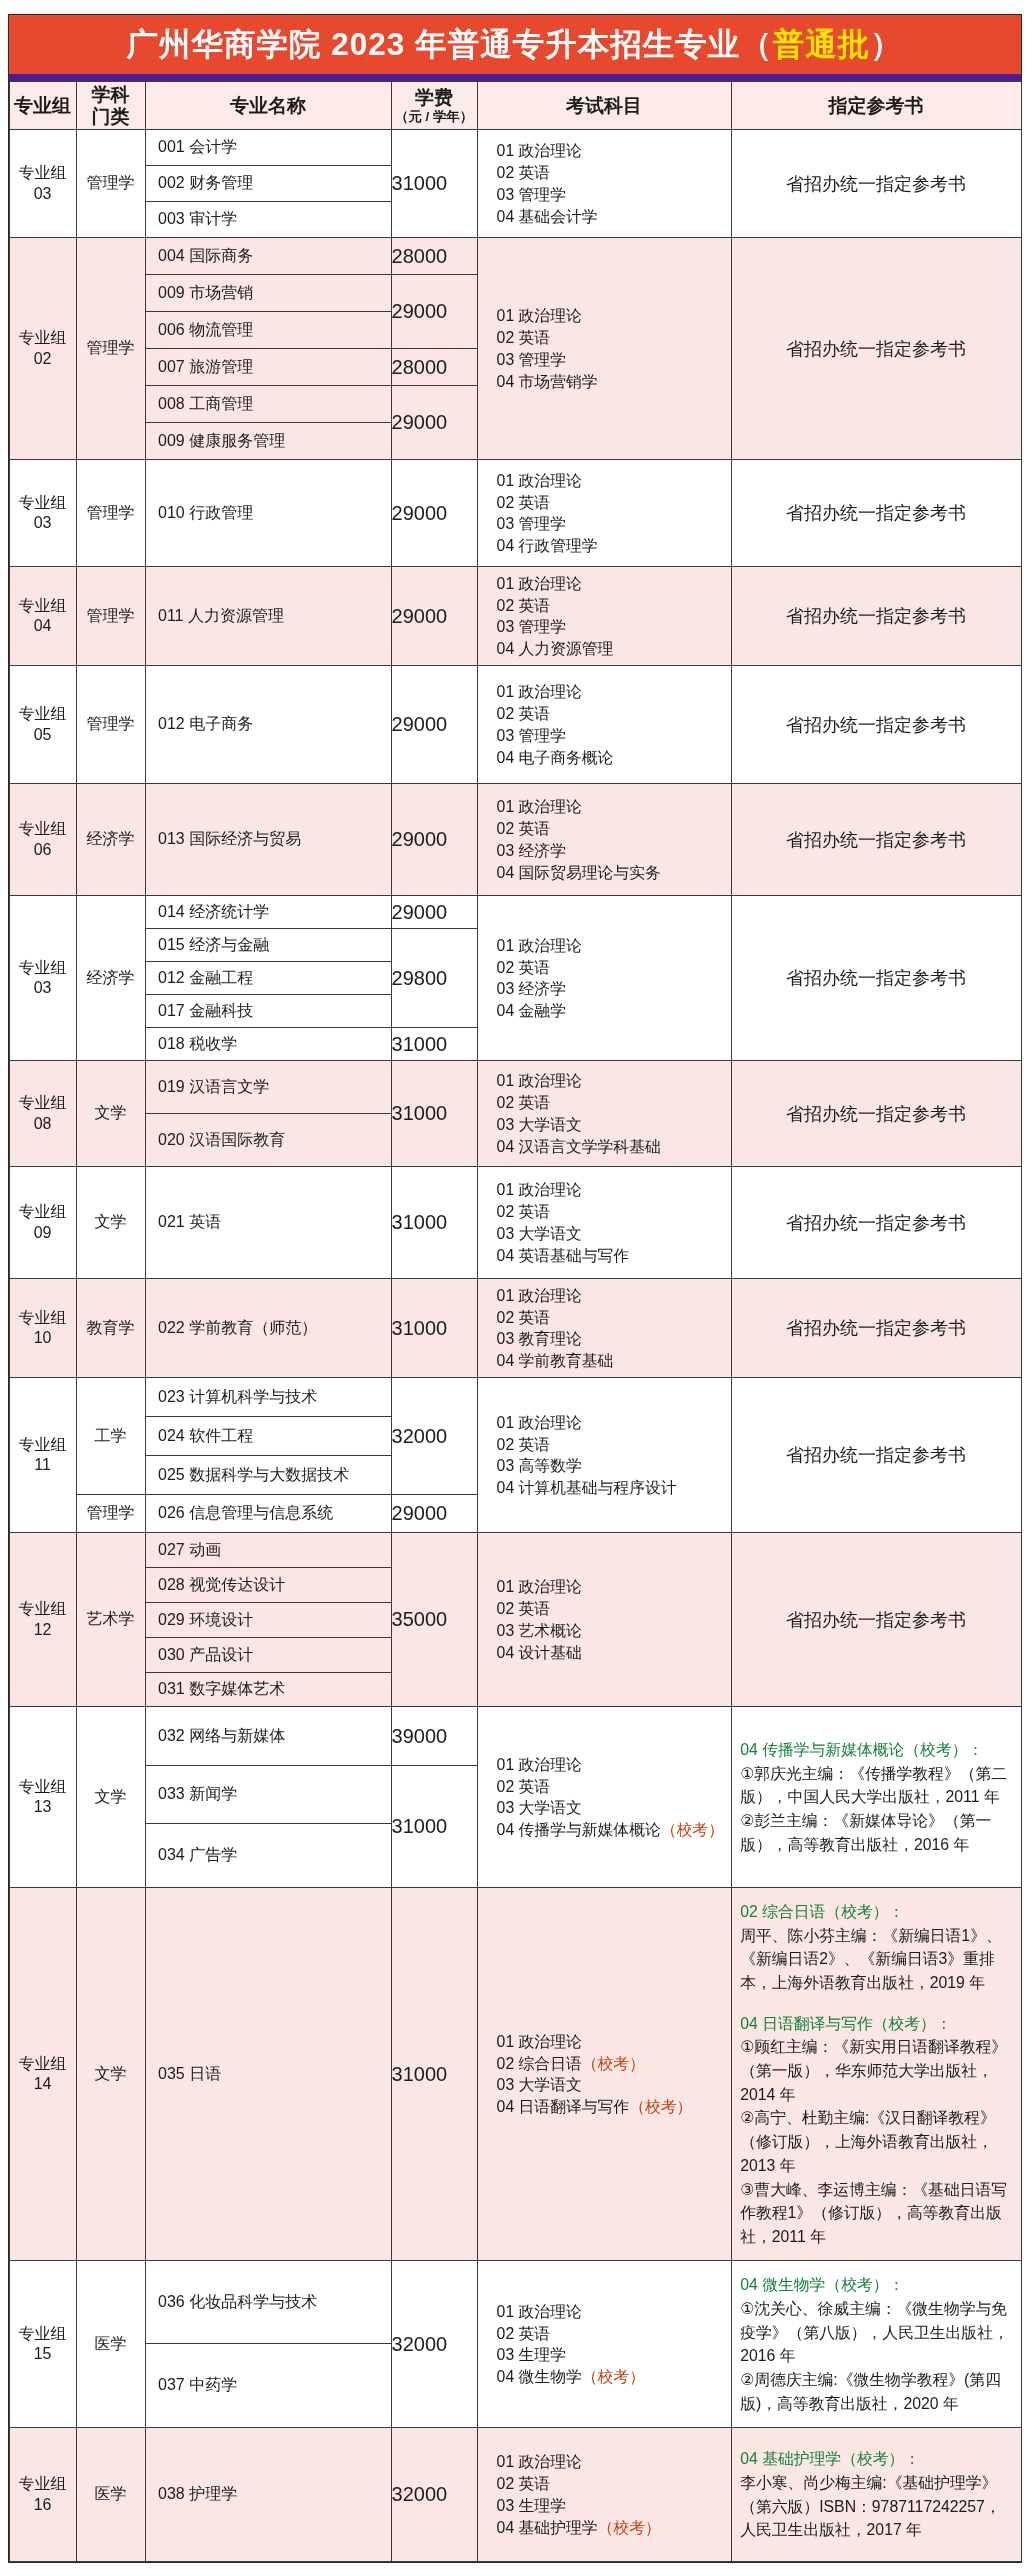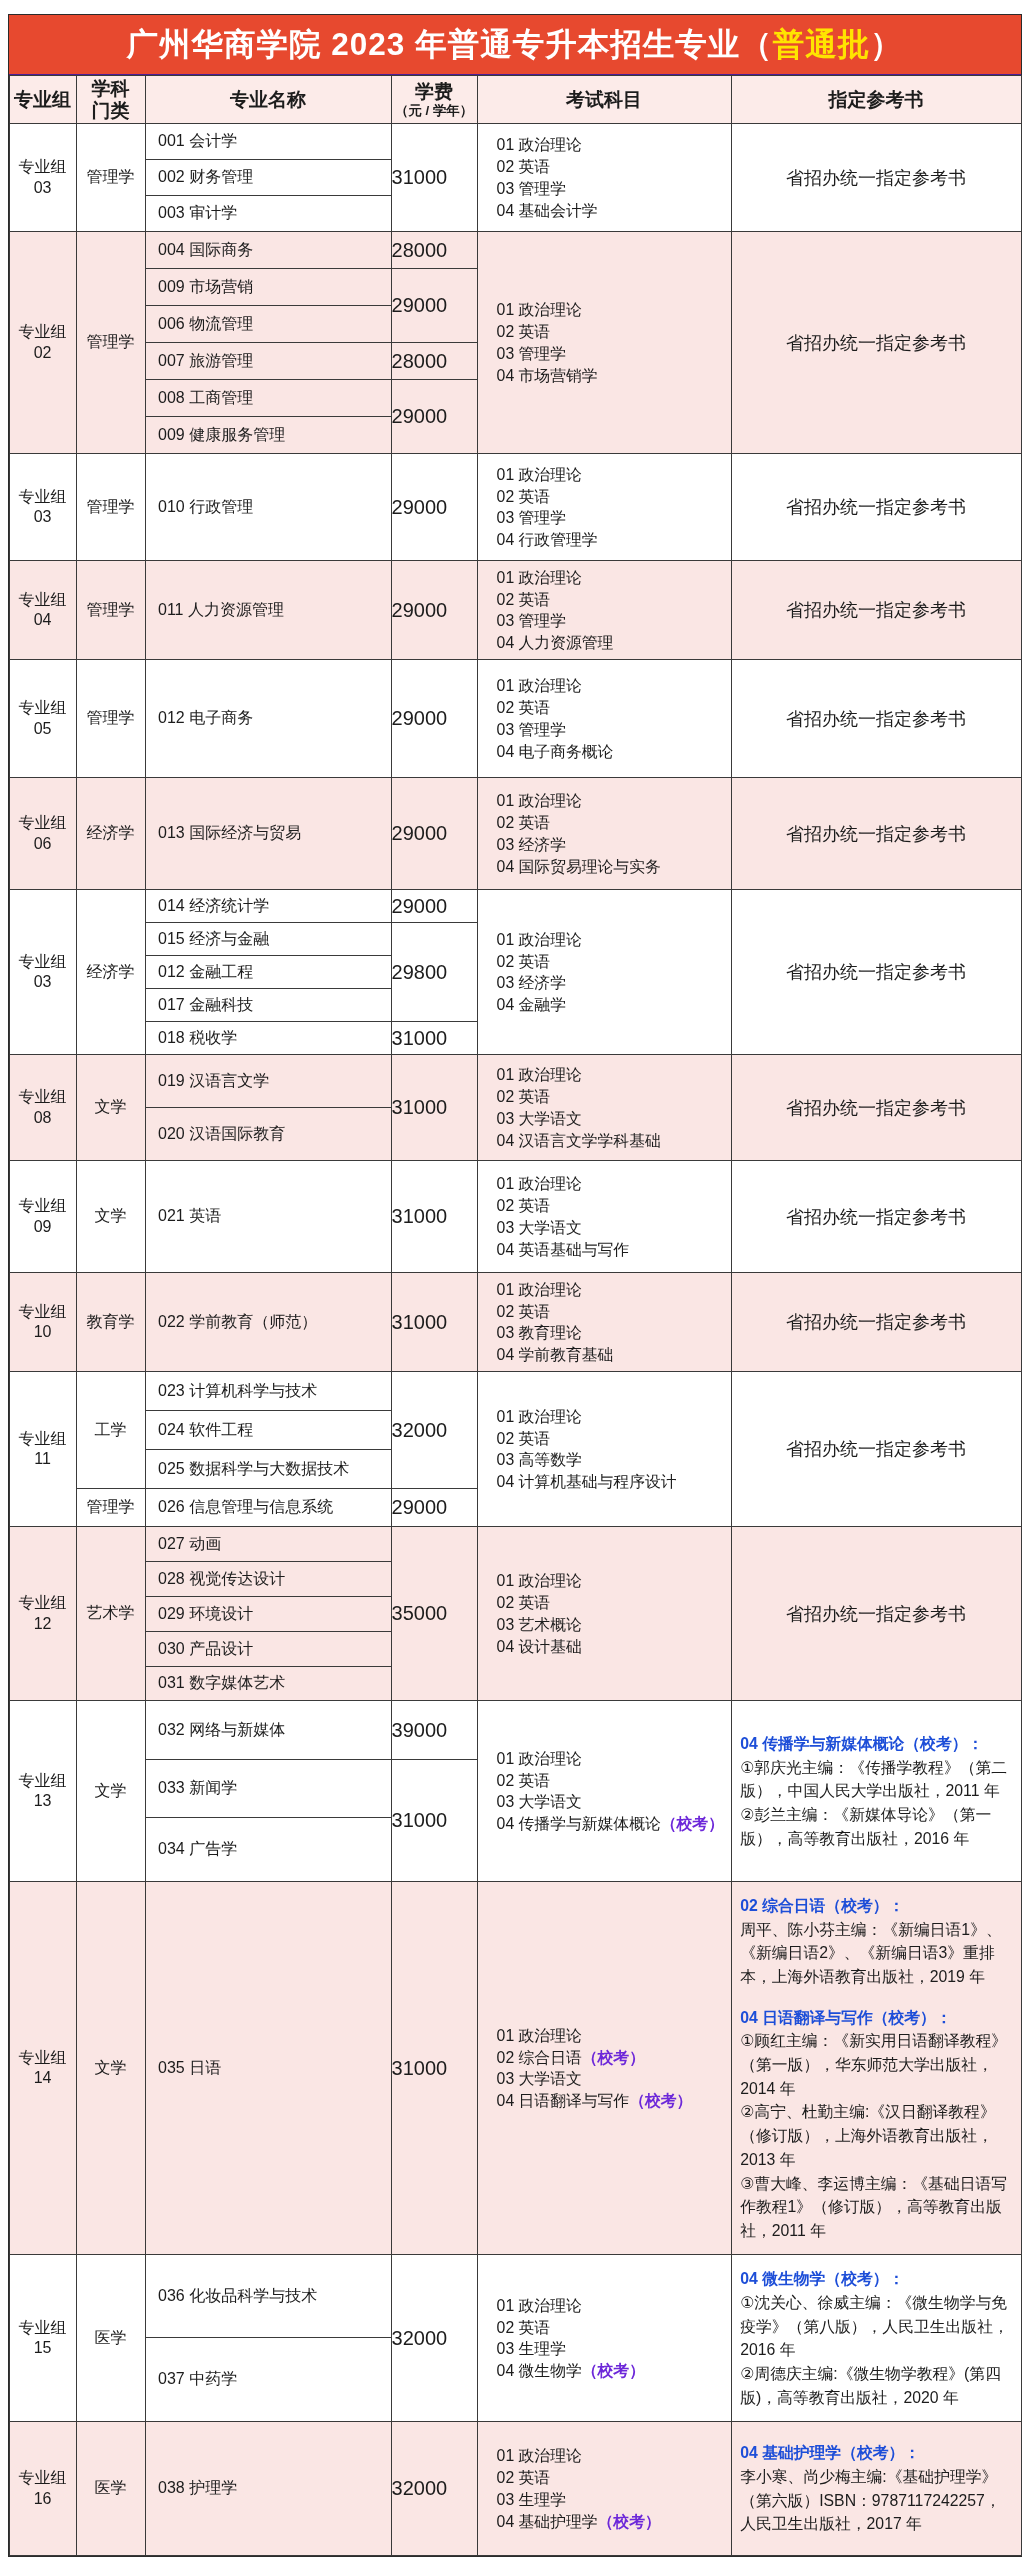--- a/index.html
+++ b/index.html
@@ -1,40 +1,40 @@
 <!DOCTYPE html>
 <html><head>
 <meta charset="utf-8">
 <style>
   html,body{margin:0;padding:0;background:#ffffff;}
   body{width:1032px;font-family:"Liberation Sans","DejaVu Sans",sans-serif;color:#1c1c1c;}
   .sheet{width:1012px;margin:14.3px 7.6px 0 7.6px;border:1.9px solid #2b2b2b;}
   .title-bar{
     height:59px;background:#e7492f;display:flex;align-items:center;justify-content:center;
-    color:#ffffff;font-size:31.5px;font-weight:bold;letter-spacing:1px;border-bottom:1px solid #4c1d95;
+    color:#ffffff;font-size:31.5px;font-weight:bold;letter-spacing:1px;border-bottom:7px solid #4c1d95;
   }
   .title-bar .hl{color:#ffe400;}
   table{border-collapse:collapse;table-layout:fixed;width:100%;}
   th,td{border:1px solid #3a3a3a;vertical-align:middle;padding:0;overflow:hidden;}
   thead tr{height:48px;background:#fcebe9;}
   th{font-size:19px;font-weight:bold;line-height:1.15;}
   th .sub{font-size:13.4px;font-weight:bold;display:block;}
   tbody tr.tint td{background:#fae6e4;}
   tbody tr.group-start td{border-top:1.9px solid #2b2b2b;}
   .c-group{text-align:center;font-size:16px;line-height:1.3;}
   .c-disc{text-align:center;font-size:16px;}
   .c-major{text-align:left;font-size:16px;padding-left:12.4px;}
   .c-fee{text-align:left;font-size:20px;}
   .c-exam{text-align:left;font-size:15.8px;padding-left:19px;line-height:1.38;}
-  .c-exam .kk{color:#6d28d9;font-weight:bold;}
+  .c-exam .kk{color:#c2410c;font-weight:normal;}
   .c-ref-plain{text-align:center;font-size:18px;}
   .c-ref-detail{text-align:left;font-size:15.8px;line-height:1.5;padding:5.7px 7.6px 5.7px 8.6px;}
   .c-ref-detail .blk{margin-bottom:17px;}
   .c-ref-detail .blk:last-child{margin-bottom:0;}
-  .c-ref-detail .blk-h{color:#1d4ed8;font-weight:bold;}
+  .c-ref-detail .blk-h{color:#15803d;font-weight:normal;}
 </style>
 </head>
 <body>
 
 <div class="sheet">
   <div class="title-bar">
     <span>广州华商学院 2023 年普通专升本招生专业（</span>
       <span class="hl">普通批</span>
       <span>）</span>
   </div>

